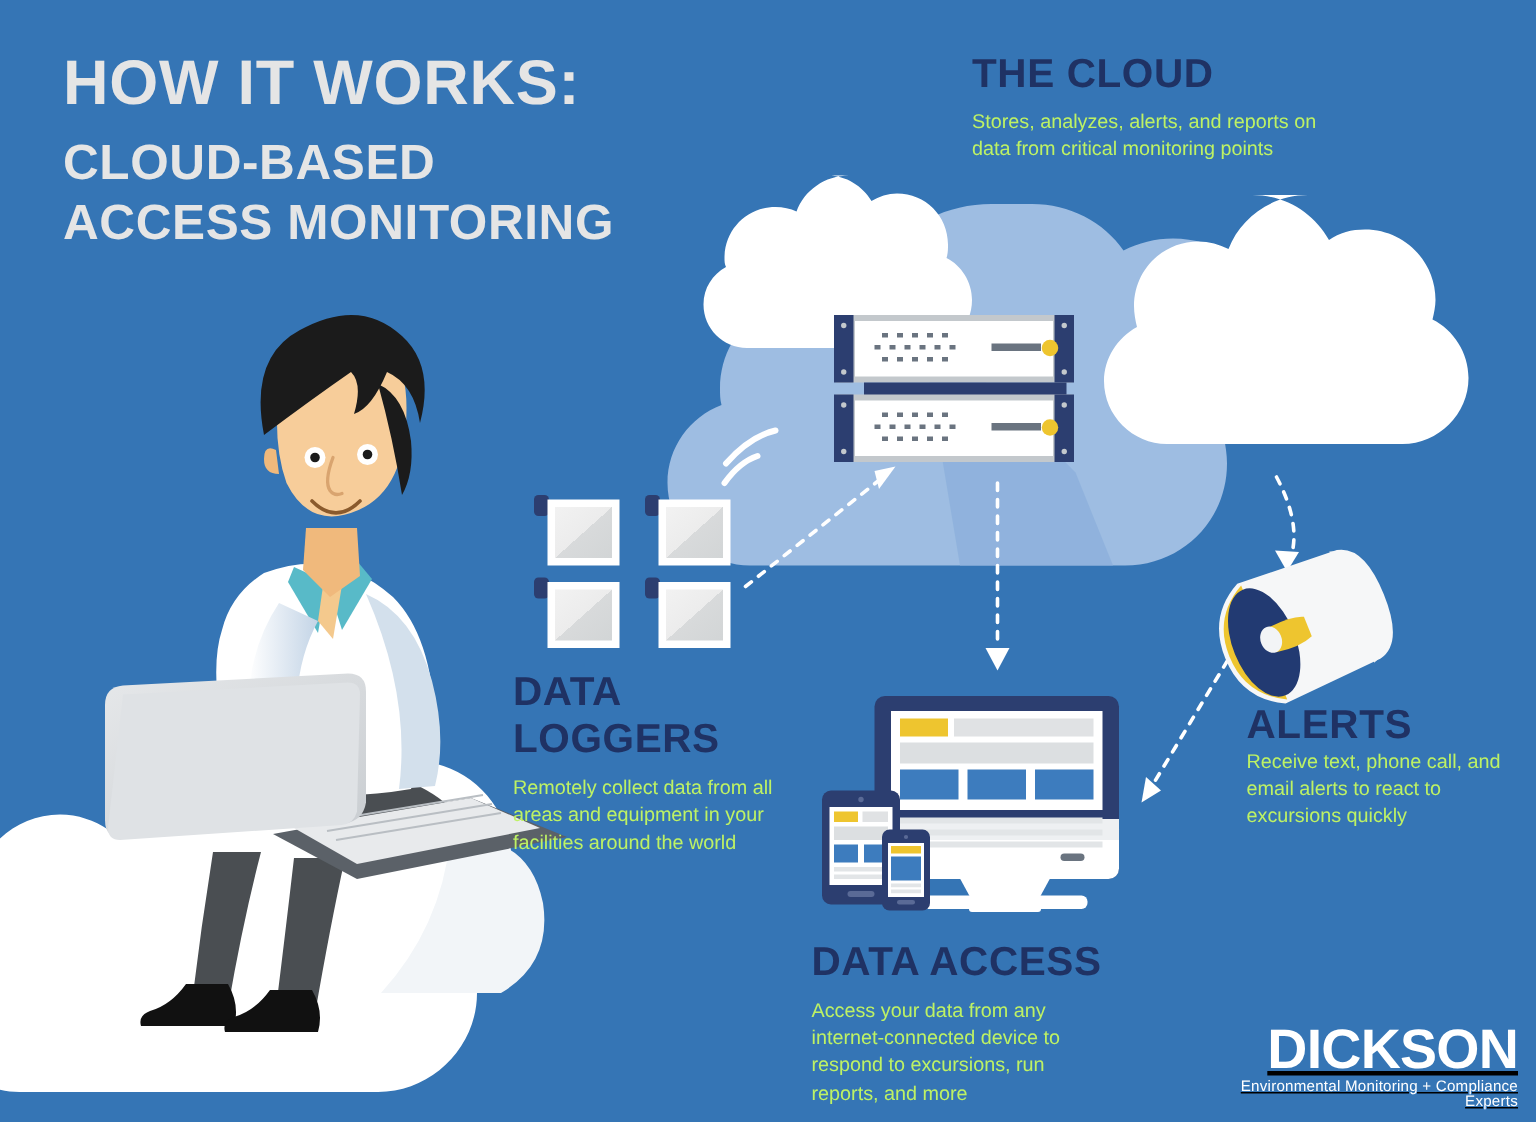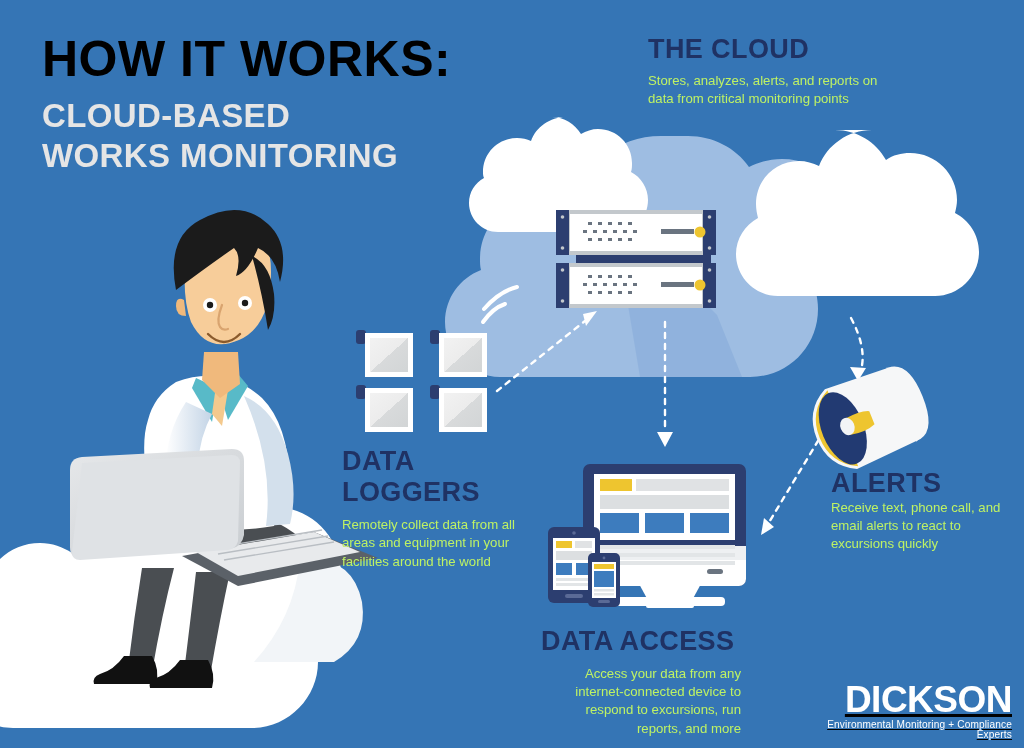--- a/index.html
+++ b/index.html
@@ -8,21 +8,21 @@
     background:#3575b5;
     font-family:"Liberation Sans", sans-serif;
     position:relative;
   }
   #stage { position:absolute; inset:0; width:1024px; height:748px; }
   svg.layer { position:absolute; left:0; top:0; width:1024px; height:748px; }
 
   
   .txt { position:absolute; }
   .h1 {
-    font-size:50px; font-weight:bold; color:#000000;
+    font-size:42px; font-weight:bold; color:#e5e5e5;
     letter-spacing:0.5px; line-height:1.0;
   }
   .h2 {
     font-size:33px; font-weight:bold; color:#e5e5e5;
     letter-spacing:0.4px; line-height:1.22;
   }
   .sec-title {
     font-size:27px; font-weight:bold; color:#1f3264;
     letter-spacing:0.4px; line-height:1.15;
   }
@@ -40,21 +40,21 @@
   }
   #title-block { left:42px; top:34px; width:480px; }
   #title-sub { margin-top:12px; }
   #cloud-text { left:648px; top:34px; width:230px; }
   #cloud-text .sec-body { margin-top:7px; }
   #loggers-text { left:342px; top:446px; width:190px; }
   #loggers-text .sec-body { margin-top:8px; }
   #alerts-text { left:831px; top:468px; width:185px; }
   #alerts-text .sec-body { margin-top:0; }
   #access-text { left:541px; top:626px; width:200px; }
-  #access-text .sec-body { margin-top:8px;text-align:right; }
+  #access-text .sec-body { margin-top:8px; }
   #logo-block { left:812px; top:681px; width:200px; text-align:right;text-decoration:underline; }
 </style>
 </head>
 <body>
 
 <div id="stage">
 
   <svg class="layer" viewBox="0 0 1024 748">
     <defs>
       <linearGradient id="gLogger" x1="0" y1="0" x2="1" y2="1">
@@ -375,21 +375,21 @@
       </g>
       <path d="M70 470 q0 -12 12 -13 l150 -8 q12 0 12 12 l0 74 q-2 12 -14 14 l-148 10 q-12 0 -12 -12 z" fill="url(#gLaptopLid)"></path>
       <path d="M82 463 l150 -8 q8 0 8 8 l-2 78 q-2 8 -10 9 l-148 10 q-8 0 -8 -8 z" fill="#dfe2e5"></path>
     </g>
   </svg>
 
   <div class="txt" id="title-block">
     <div class="h1">HOW IT WORKS:</div>
     <div id="title-sub">
       <div class="h2">CLOUD-BASED</div>
-      <div class="h2">WORKS MONITORING</div>
+      <div class="h2">ACCESS MONITORING</div>
     </div>
   </div>
 
   <div class="txt" id="cloud-text">
     <div class="sec-title">THE CLOUD</div>
     <div class="sec-body">Stores, analyzes, alerts, and reports on data from critical monitoring points</div>
   </div>
 
   <div class="txt" id="loggers-text">
     <div class="sec-title">DATA LOGGERS</div>

